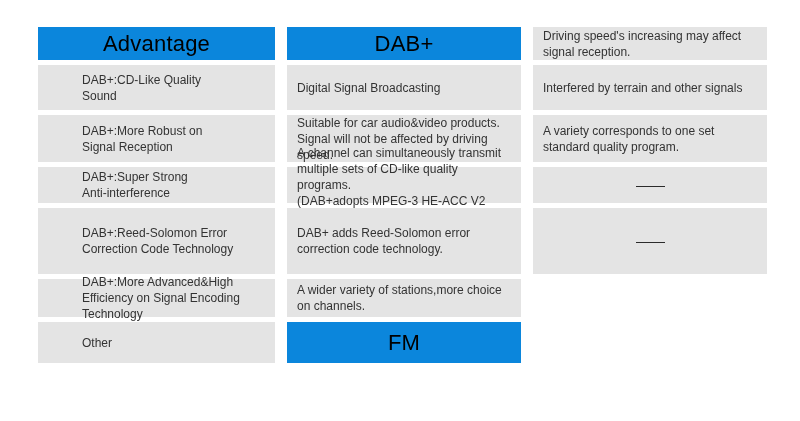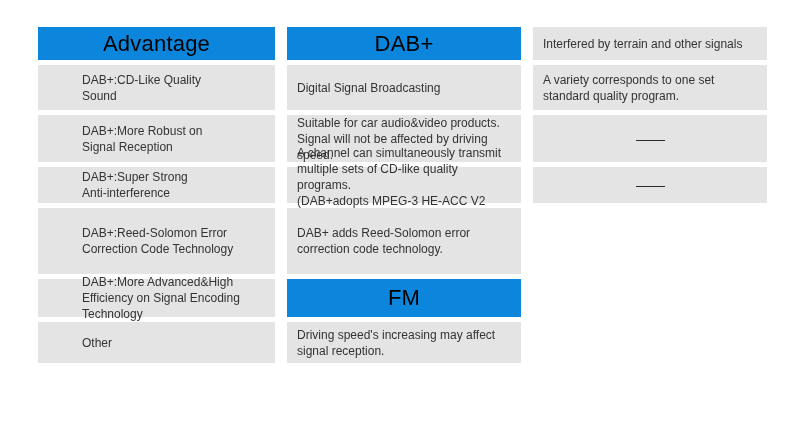--- a/index.html
+++ b/index.html
@@ -72,20 +72,22 @@
   <div class="td">Digital Signal Broadcasting</div>
   <div class="td">Suitable for car audio&amp;video products.
 Signal will not be affected by driving
 speed.</div>
   <div class="td">A channel can simultaneously transmit
 multiple sets of CD-like quality programs.
 (DAB+adopts MPEG-3 HE-ACC V2
 encoding technology.)</div>
   <div class="td">DAB+ adds Reed-Solomon error
 correction code technology.</div>
+  <div class="td">A wider variety of stations,more choice
+on channels.</div>
 
   <div class="th">FM</div>
   <div class="td">Driving speed's increasing may affect
 signal reception.</div>
   <div class="td">Interfered by terrain and other signals</div>
   <div class="td">A variety corresponds to one set
 standard quality program.</div>
   <div class="td dash">——</div>
   <div class="td dash">——</div>
 

